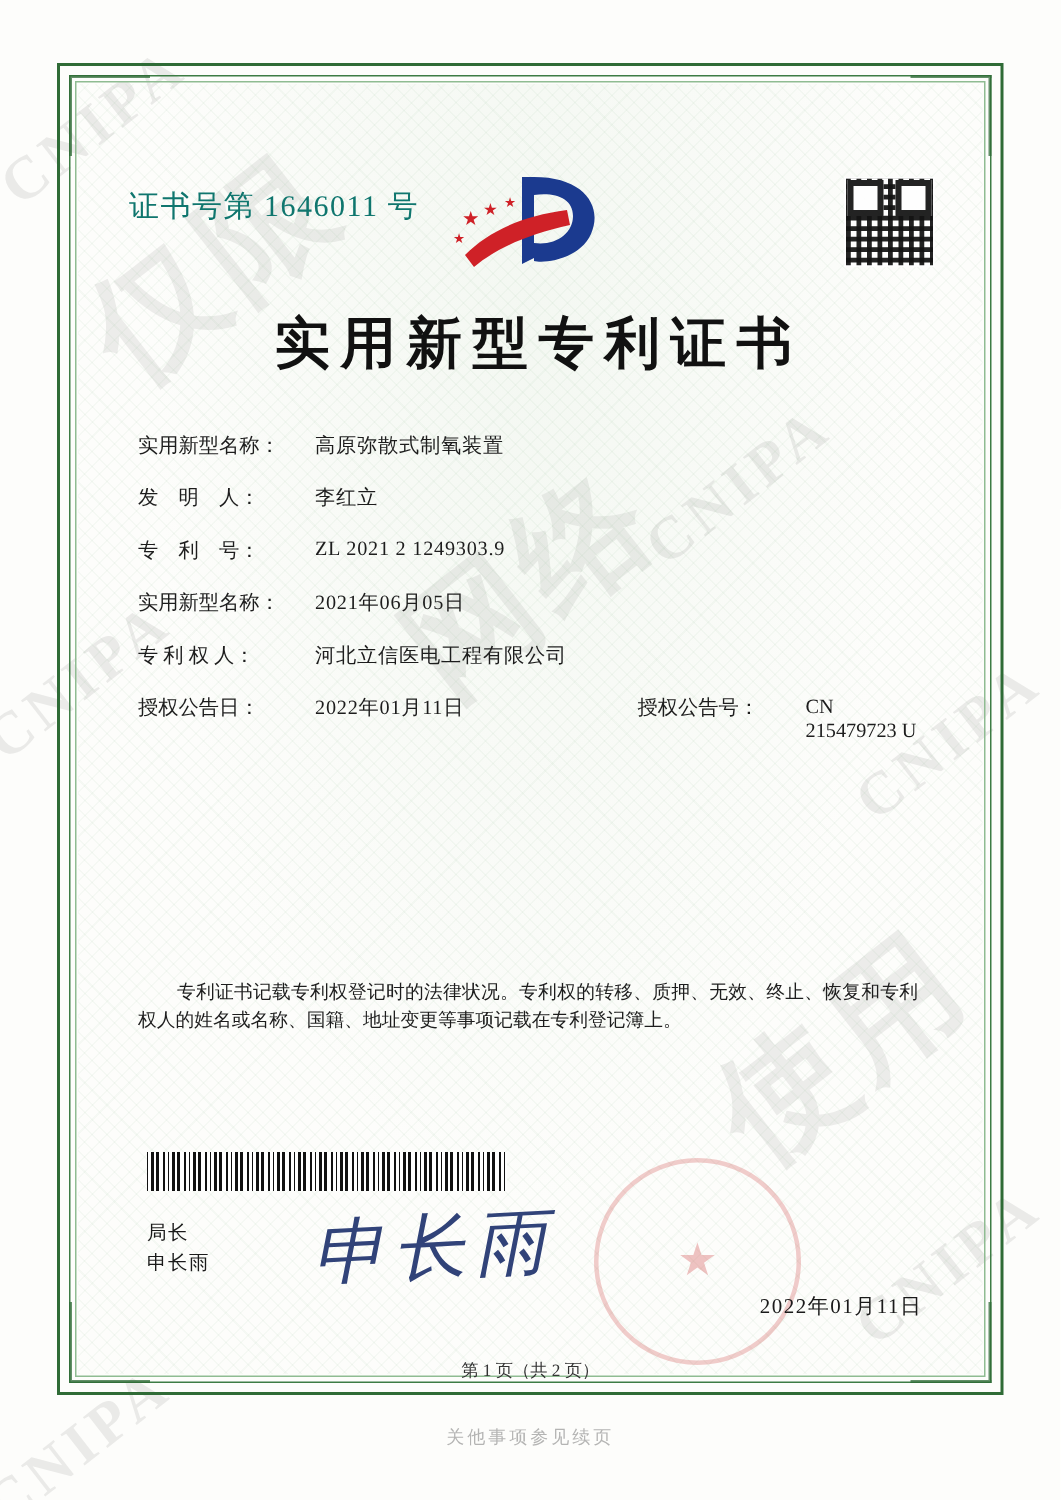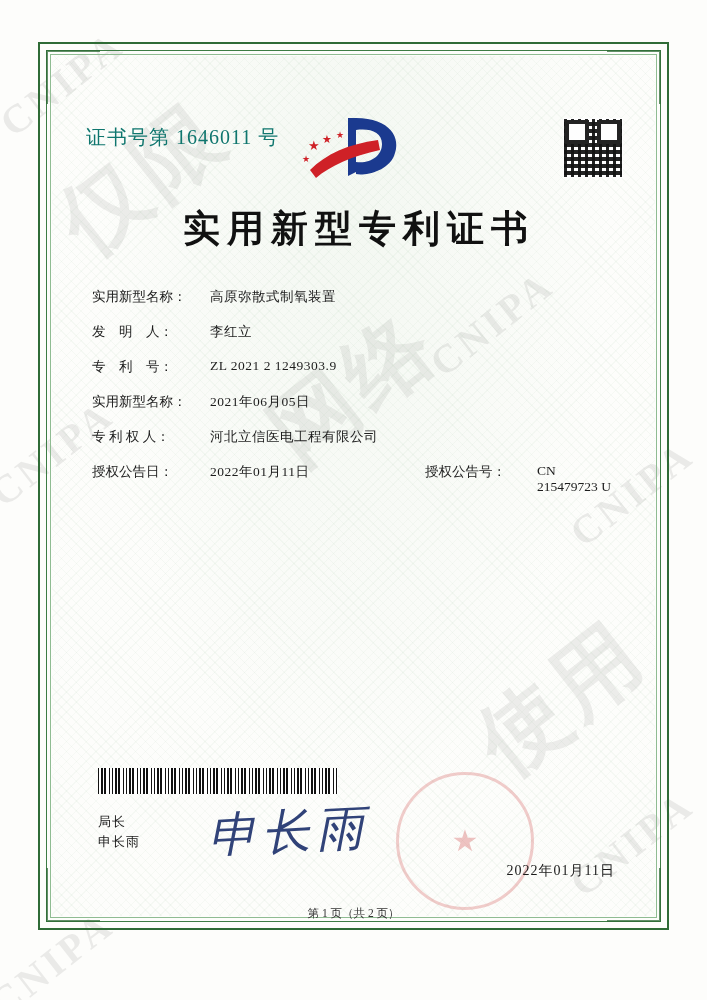--- a/index.html
+++ b/index.html
@@ -313,29 +313,31 @@
       <div class="field-value">河北立信医电工程有限公司</div>
     </div>
     <div class="field-row dual">
       <div class="field-label">授权公告日：</div>
       <div class="field-value">2022年01月11日</div>
       <div class="field-label2">授权公告号：</div>
       <div class="field-value2">CN 215479723 U</div>
     </div>
   </div>
 
+  <div class="para p2">专利证书记载专利权登记时的法律状况。专利权的转移、质押、无效、终止、恢复和专利权人的姓名或名称、国籍、地址变更等事项记载在专利登记簿上。</div>
 
   <div class="barcode"></div>
 
   <div class="sign-label">
     <div>局长</div>
     <div>申长雨</div>
   </div>
   <div class="sign-script">申长雨</div>
 
   <div class="seal">
     <span class="star">★</span>
   </div>
 
   <div class="issue-date">2022年01月11日</div>
 
   <div class="page-num">第 1 页（共 2 页）</div>
+  <div class="footer-note">关他事项参见续页</div>
 </div>
 
 </body></html>

